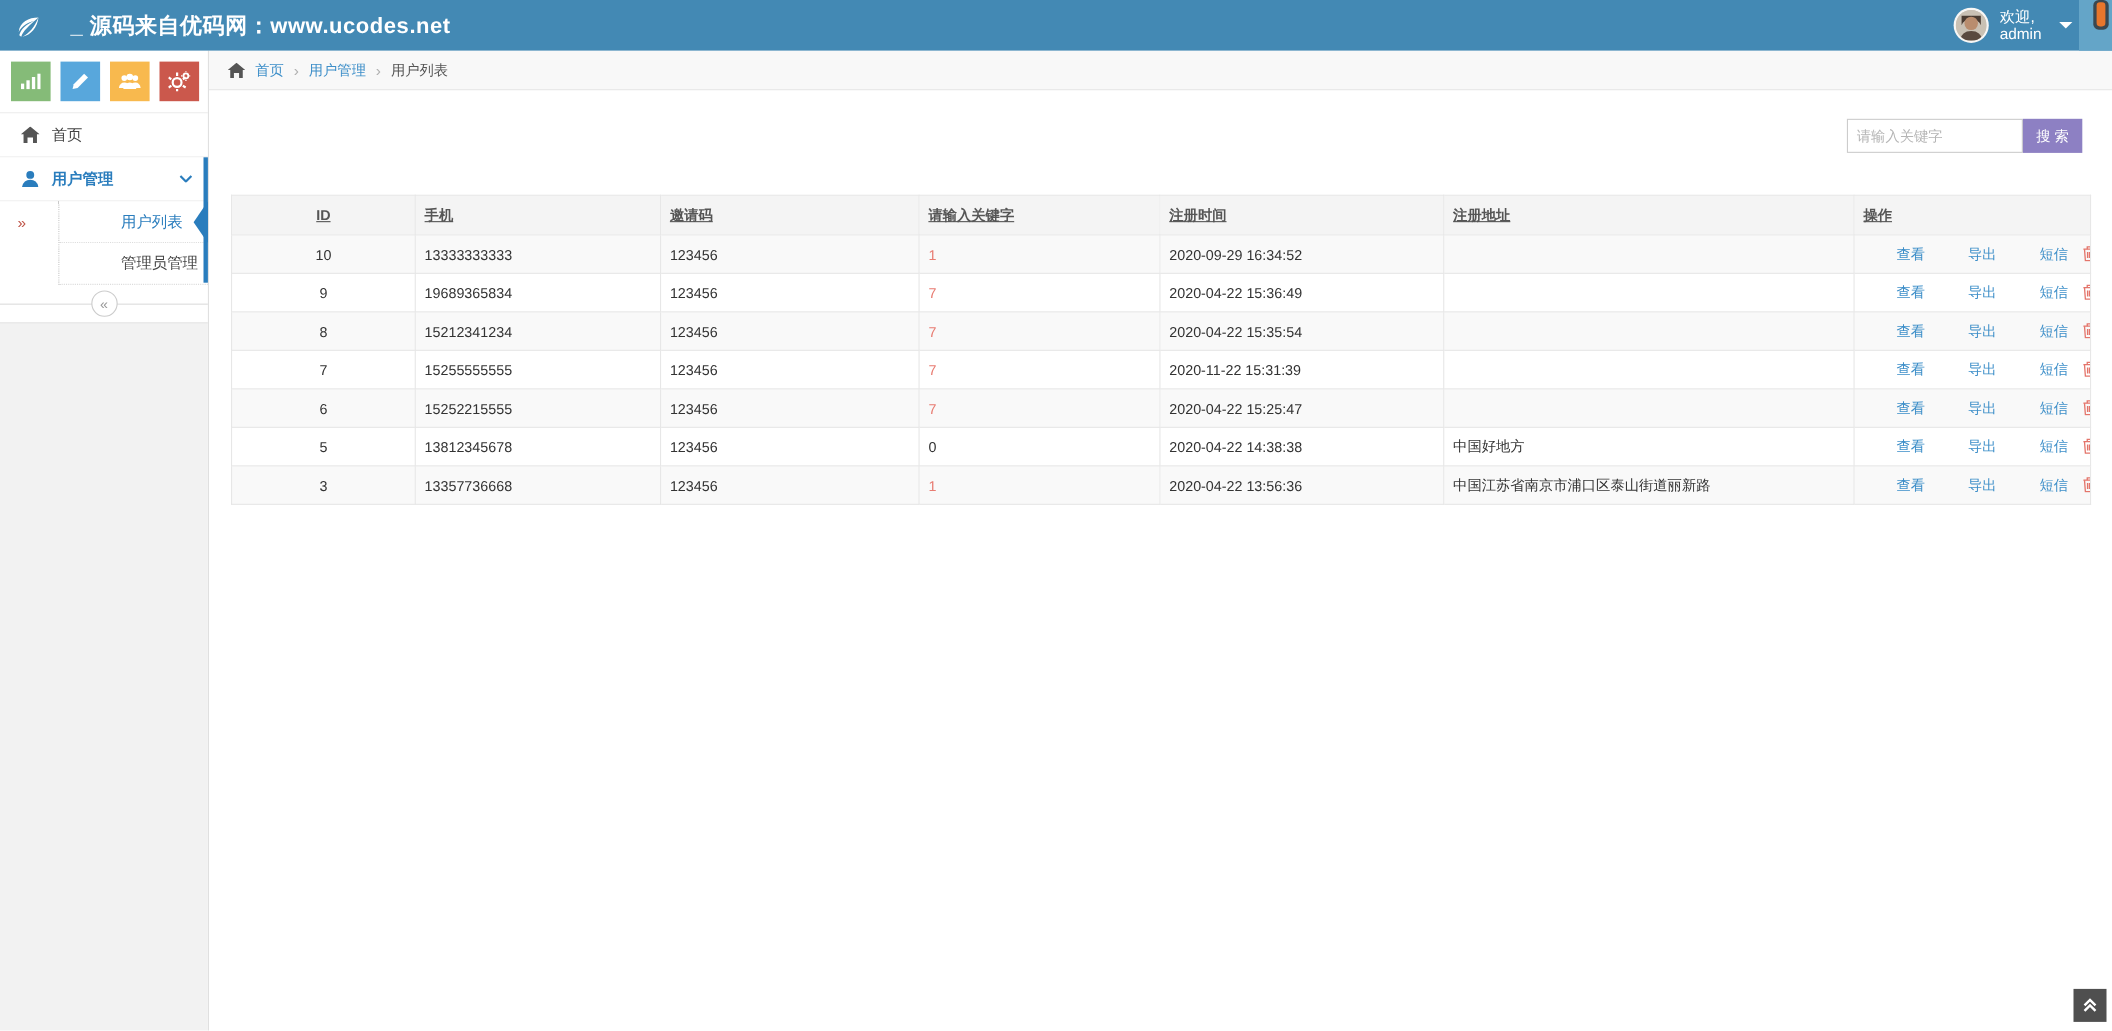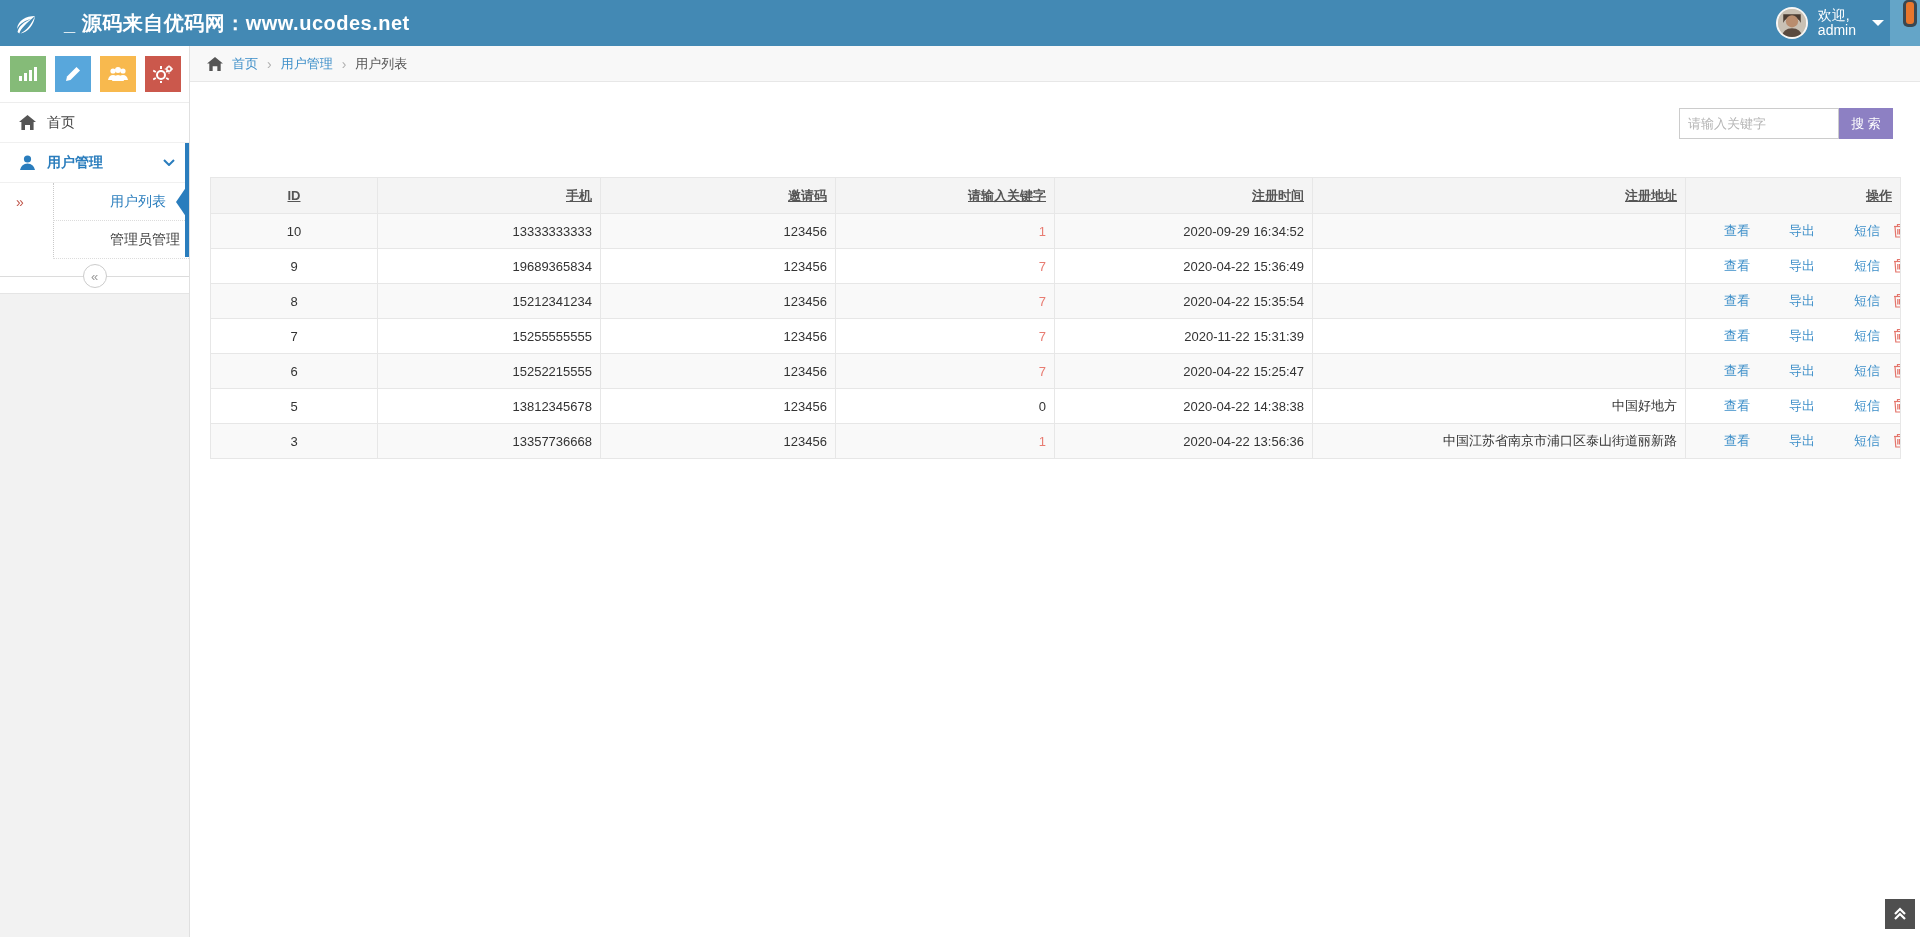--- a/index.html
+++ b/index.html
@@ -50,21 +50,21 @@
   .breadcrumb a { color:#3e8fc9; text-decoration:none; cursor:pointer; }
   .breadcrumb .sep { color:#b0b0b0; font-size:14px; }
   .breadcrumb .current { color:#555; }
 
   .toolbar { display:flex; justify-content:flex-end; align-items:center; margin:26px 27px 0 0; }
   .search-input { width:160px; height:31px; border:1px solid #ccc; padding:0 8px; font-size:13px; color:#555; outline:none; font-family:inherit; }
   .search-input::placeholder { color:#b5b5b5; }
   .search-btn { width:54px; height:31px; background:#8d80c3; color:#fff; border:none; font-size:13px; cursor:pointer; font-family:inherit; }
 
   table.user-table { margin:38px 20px 0 20px; width:1690px; border-collapse:collapse; table-layout:fixed; font-size:13px; }
-  .user-table th, .user-table td { border:1px solid #e7e7e7; height:35px; padding:0 8px; text-align:right; overflow:hidden; white-space:nowrap; }
+  .user-table th, .user-table td { border:1px solid #e7e7e7; height:35px; padding:0 8px; text-align:left; overflow:hidden; white-space:nowrap; }
   .user-table thead th { background:#f4f4f4; color:#555; font-weight:bold; height:36px;text-decoration:underline; }
   .user-table tbody tr:nth-child(odd) { background:#f9f9f9; }
   .user-table td.center, .user-table th.center { text-align:center; }
   .user-table td.red { color:#e87c72; }
   .user-table td a { color:#3e8fc9; text-decoration:none; margin-right:9px; cursor:pointer;margin-left:30px; }
   .del-btn { display:inline-block; vertical-align:-3px; cursor:pointer; }
 
   .back-top { position:absolute; right:5px; bottom:8px; width:30px; height:30px; background:#4f4f4f; display:flex; align-items:center; justify-content:center; cursor:pointer; z-index:70; }
 
   svg { display:block; }

